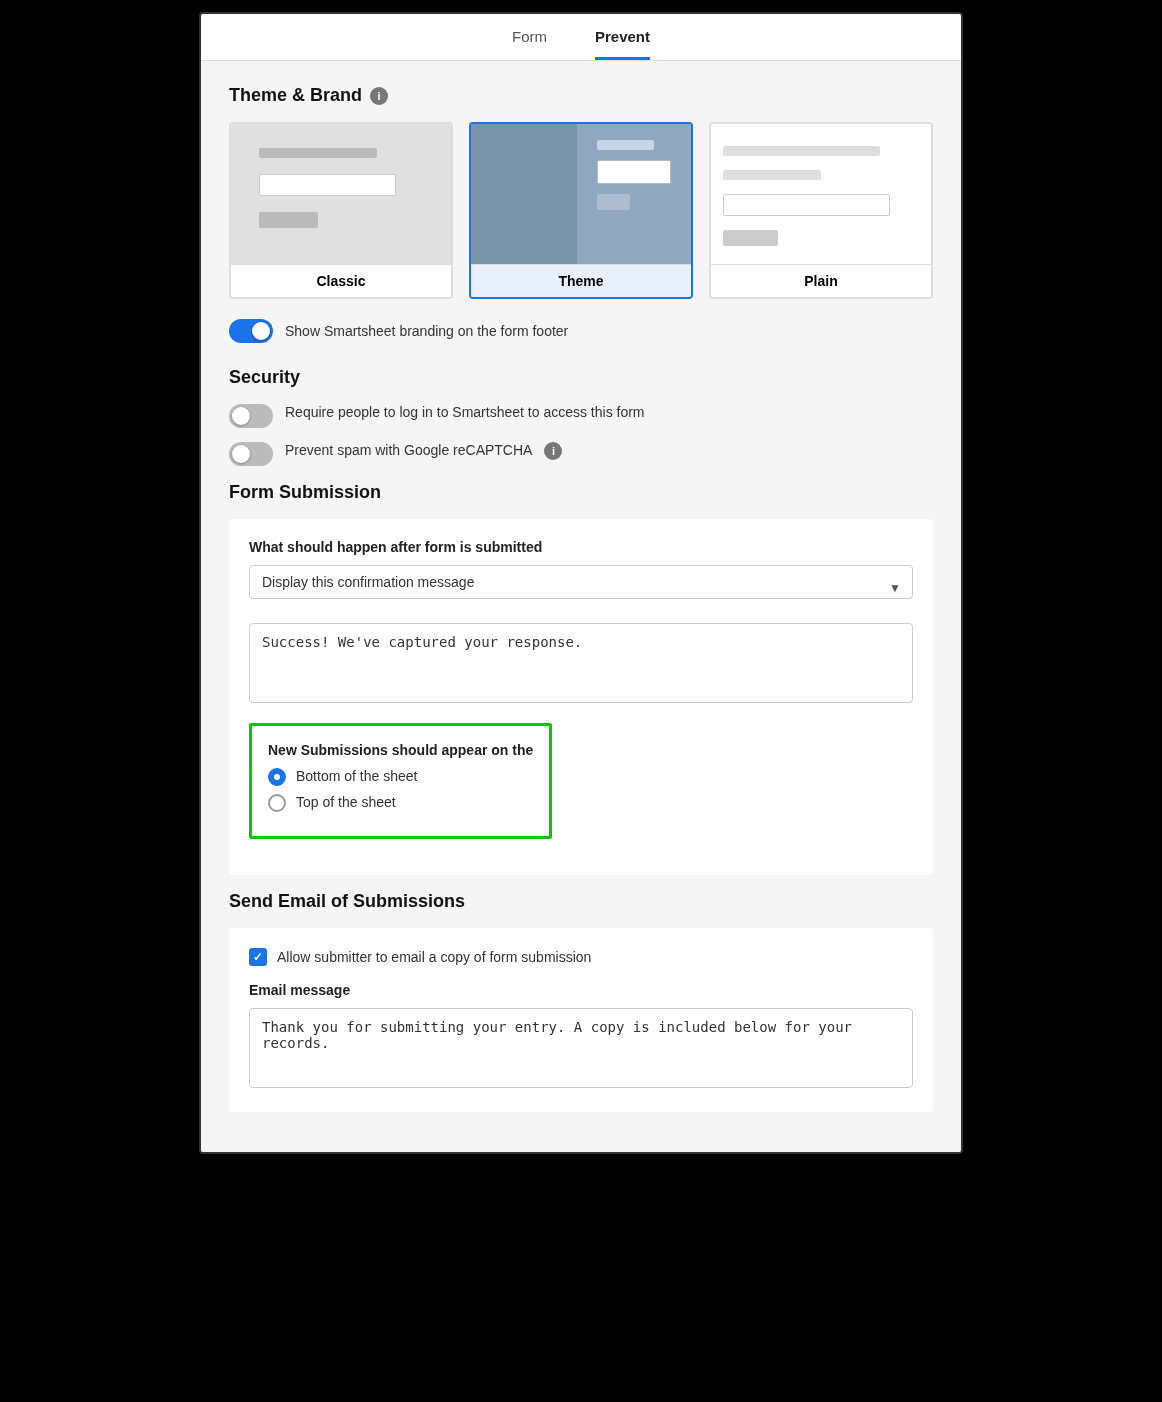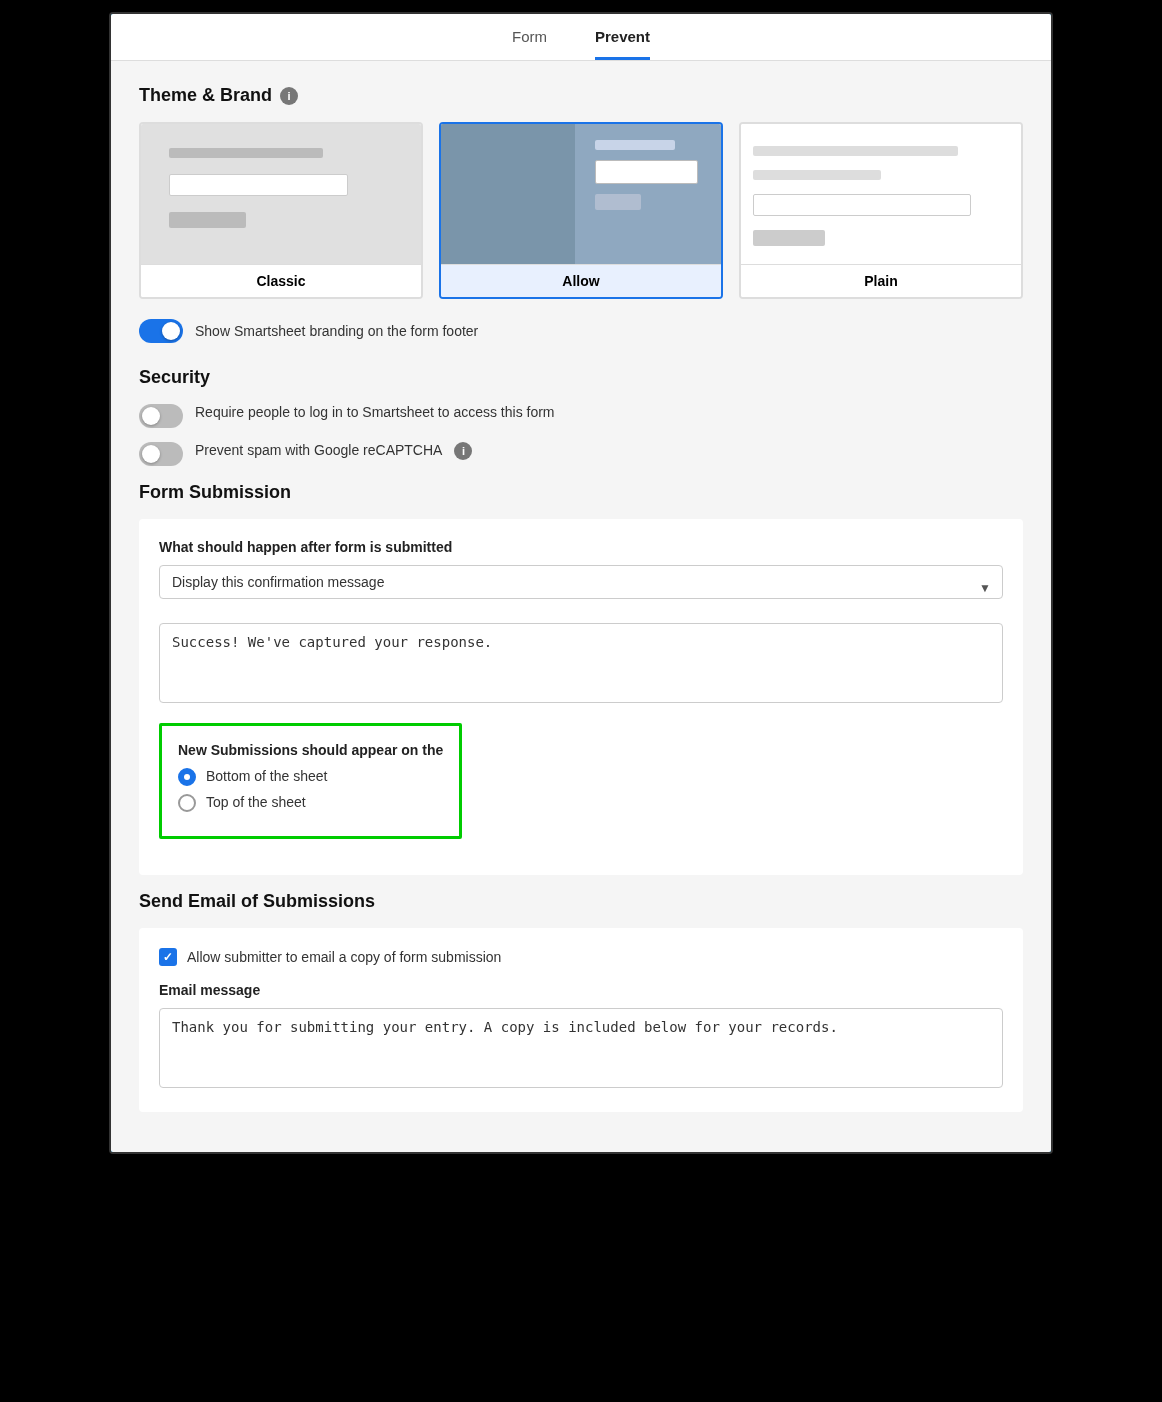--- a/index.html
+++ b/index.html
@@ -7,21 +7,21 @@
       font-family: -apple-system, BlinkMacSystemFont, 'Segoe UI', Arial, sans-serif;
       background: #000;
       display: flex;
       justify-content: center;
       align-items: flex-start;
       min-height: 100vh;
       padding: 12px;
     }
     .app-container {
       background: #0ea5e9;
-      width: 944px;
+      width: 764px;
       border-radius: 4px;
       overflow: hidden;
       border: 2px solid #333;
     }
     
     .tab-bar {
       display: flex;
       justify-content: center;
       align-items: center;
       gap: 48px;
@@ -360,21 +360,21 @@
         <div class="theme-card modern selected">
           <div class="theme-card-preview">
             <div class="modern-left"></div>
             <div class="modern-right">
               <div class="modern-bar1"></div>
               <div class="modern-input"></div>
               <div class="modern-btn"></div>
             </div>
           </div>
           <div class="theme-card-label">
-            <span>Allow</span>
+            <span>Theme</span>
           </div>
         </div>
 
         <div class="theme-card plain">
           <div class="theme-card-preview">
             <div class="plain-bar1"></div>
             <div class="plain-bar2"></div>
             <div class="plain-input"></div>
             <div class="plain-btn"></div>
           </div>

